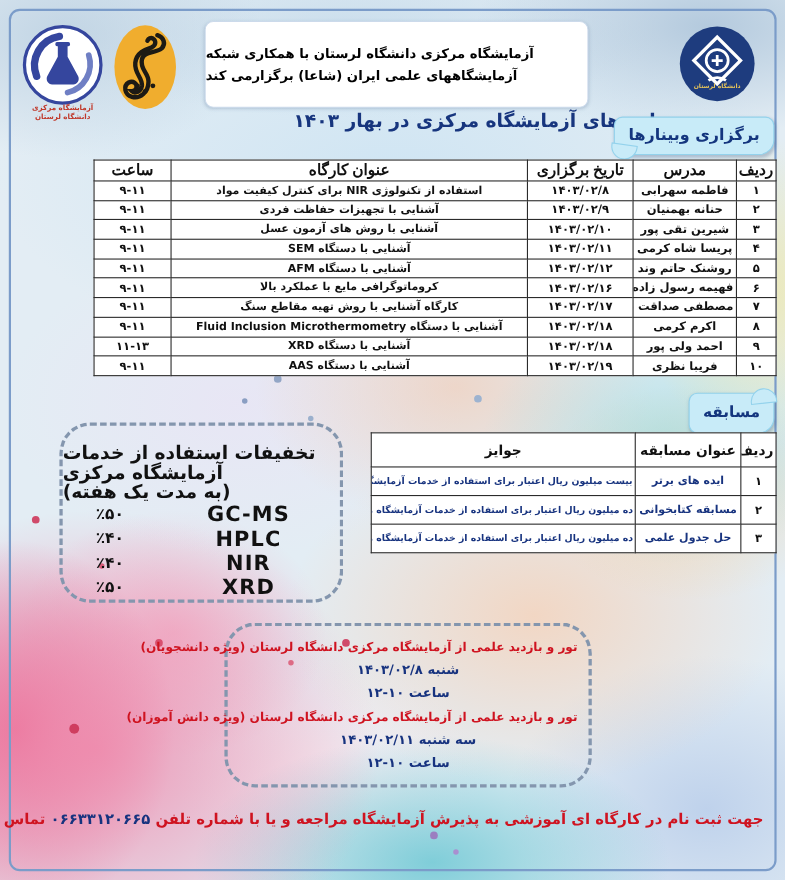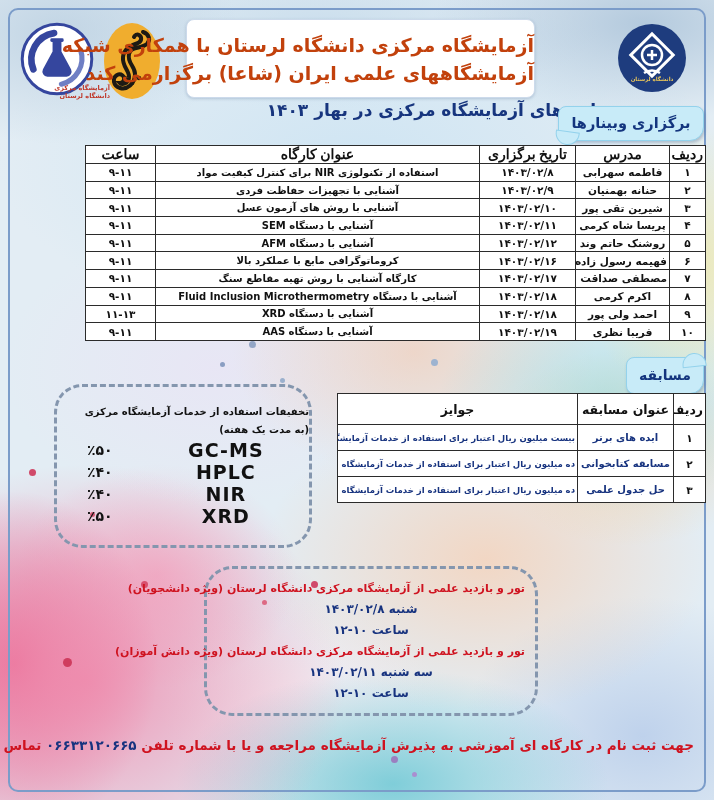--- a/index.html
+++ b/index.html
@@ -26,26 +26,26 @@
       radial-gradient(ellipse 200px 160px at 42% 88%, rgba(250,235,240,.7), transparent 70%);
   }
   .frame{position:absolute;inset:8px;border:2px solid #7b9cc9;border-radius:10px;pointer-events:none;}
   .speckles{position:absolute;left:220px;top:362px;width:5px;height:5px;border-radius:50%;background:#8a9ec2;
     box-shadow: 30px -20px 0 1px #93a6c6, 60px 16px 0 0 #9bb0cd, 212px -2px 0 1px #9db3d0,
       -190px 108px 0 1px #d04a6a, -130px 150px 0 0 #d75c79, -78px 220px 0 1px #d84f6e,
       42px 238px 0 0 #dd6a84, 92px 220px 0 1px #d04a6a, -155px 298px 0 2px #cf3d5f,
       172px 395px 0 1px #9b7fc0, 192px 410px 0 0 #a98fd0;}
   
   .logo-lab{position:absolute;left:20px;top:22px;width:74px;height:74px;}
-  .lab-captions{position:absolute;left:4px;top:85px;width:106px;text-align:right;line-height:7.5px;}
+  .lab-captions{position:absolute;left:4px;top:95px;width:106px;text-align:center;line-height:7.5px;}
   .lab-captions span{display:block;font-size:6.5px;font-weight:bold;color:#c0392b;}
   .logo-shaa{position:absolute;left:103px;top:22px;width:58px;height:78px;}
   .title-box{position:absolute;left:186px;top:19px;width:347px;height:77px;background:#fff;border:1px solid #ccdaeb;
     border-radius:8px;display:flex;flex-direction:column;justify-content:center;gap:6px;box-shadow:0 1px 3px rgba(60,90,130,.25);}
-  .title-box div{direction:rtl;text-align:center;font-size:19px;font-weight:bold;color:#c2410c;white-space:nowrap;}
+  .title-box div{direction:rtl;text-align:left;font-size:12px;font-weight:bold;color:#000000;white-space:nowrap;}
   .subtitle{position:absolute;left:100px;top:100px;width:520px;direction:rtl;text-align:right;
     font-size:17px;font-weight:bold;color:#17357e;}
   .logo-univ{position:absolute;left:617px;top:23px;width:70px;height:70px;}
   .univ-caption{position:absolute;left:617px;top:76px;width:70px;text-align:center;font-size:5.5px;font-weight:bold;color:#e8c55a;}
   
   .banner{position:absolute;background:#c8ebf8;border:1px solid #93d2ec;border-radius:8px 8px 14px 8px;
     direction:rtl;text-align:center;color:#14357e;font-weight:bold;box-shadow:1px 2px 3px rgba(60,90,130,.3);}
   .banner::after{content:"";position:absolute;left:-4px;bottom:-5px;width:22px;height:12px;background:#c8ebf8;
     border:1px solid #93d2ec;border-radius:0 0 12px 12px;transform:rotate(8deg);}
   .banner-webinars{left:558px;top:106px;width:144px;height:33px;line-height:33px;font-size:14.5px;}
@@ -60,21 +60,21 @@
   .table-webinars td{height:16.7px;font-size:10.5px;}
   .table-webinars td.c-title{font-size:10px;}
   .table-contest{position:absolute;left:337px;top:393px;width:368px;direction:rtl;}
   .table-contest th{height:30px;font-size:12.5px;}
   .table-contest td{height:25px;font-size:10.5px;}
   .table-contest td.c-prize{font-size:8.5px;color:#17337f;}
   .table-contest td.c-ctitle{font-size:10px;color:#17337f;}
   
   .bubble{position:absolute;border:3px dashed #8496ae;border-radius:28px;}
   .bubble-discount{left:54px;top:384px;width:252px;height:158px;}
-  .disc-title{margin-top:16px;direction:rtl;text-align:right;font-size:10px;font-weight:bold;color:#111;line-height:18px;}
+  .disc-title{margin-top:16px;direction:rtl;text-align:left;font-size:17px;font-weight:bold;color:#111;line-height:18px;}
   .disc-list{margin-top:0;}
   .disc-row{display:flex;align-items:center;height:22px;}
   .disc-val{width:34%;text-align:center;font-size:14px;font-weight:bold;color:#111;direction:rtl;}
   .disc-name{flex:1;text-align:center;font-size:19px;font-weight:bold;color:#111;letter-spacing:1px;}
   .bubble-tour{left:204px;top:566px;width:334px;height:150px;display:flex;flex-direction:column;
     justify-content:space-evenly;padding:6px 10px;box-sizing:border-box;}
   .tour-line{direction:rtl;text-align:center;font-weight:bold;white-space:nowrap;}
   .tour-line.red{color:#cf1320;font-size:11px;}
   .tour-line.blue{color:#17337f;font-size:12px;}
   

